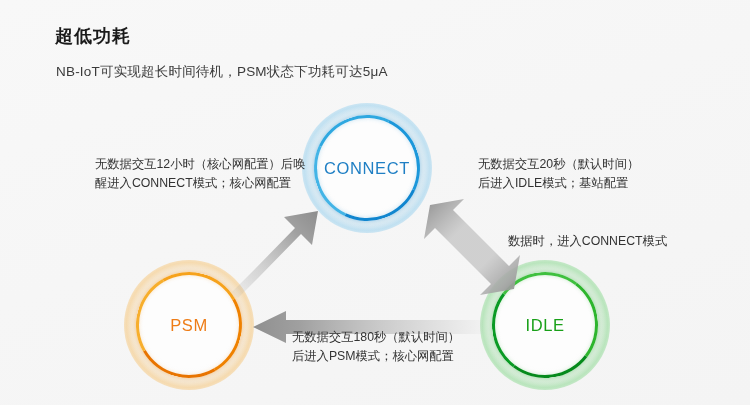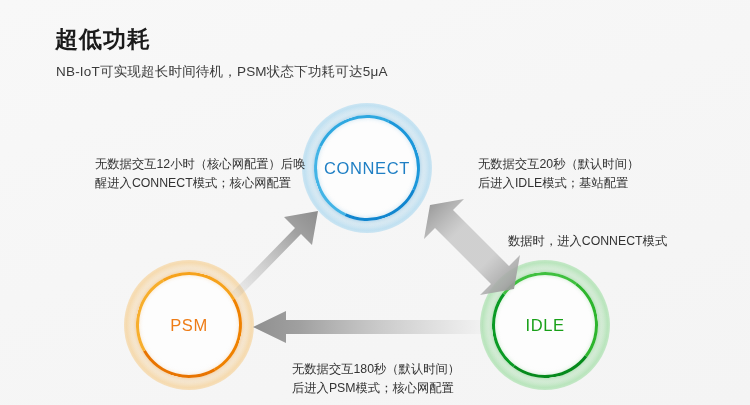--- a/index.html
+++ b/index.html
@@ -19,21 +19,21 @@
     height: 405px;
     background: linear-gradient(160deg, #f8f8f8 0%, #f6f6f6 45%, #f4f4f4 100%);
     overflow: hidden;
   }
 
   
   .page-title {
     position: absolute;
     left: 55px;
     top: 24px;
-    font-size: 23px;
+    font-size: 18px;
     font-weight: bold;
     color: #1b1b1b;
     letter-spacing: 1px;
     white-space: nowrap;
   }
   .page-subtitle {
     position: absolute;
     left: 56px;
     top: 63px;
     font-size: 13.5px;
@@ -143,21 +143,21 @@
     position: absolute;
     font-size: 12.3px;
     line-height: 19px;
     color: #333333;
     white-space: nowrap;
     z-index: 4;
   }
   #annot-psm-to-connect { left: 95px;  top: 155px; }
   #annot-connect-to-idle { left: 478px; top: 155px; }
   #annot-idle-to-connect { left: 508px; top: 232px; }
-  #annot-idle-to-psm     { left: 292px; top: 360px; }
+  #annot-idle-to-psm     { left: 292px; top: 328px; }
 
   
   .watermark {
     position: absolute;
     left: 551px;
     top: 370px;
     font-size: 18px;
     color: #bfe3bf;
     letter-spacing: 0.2px;
     z-index: 5;

